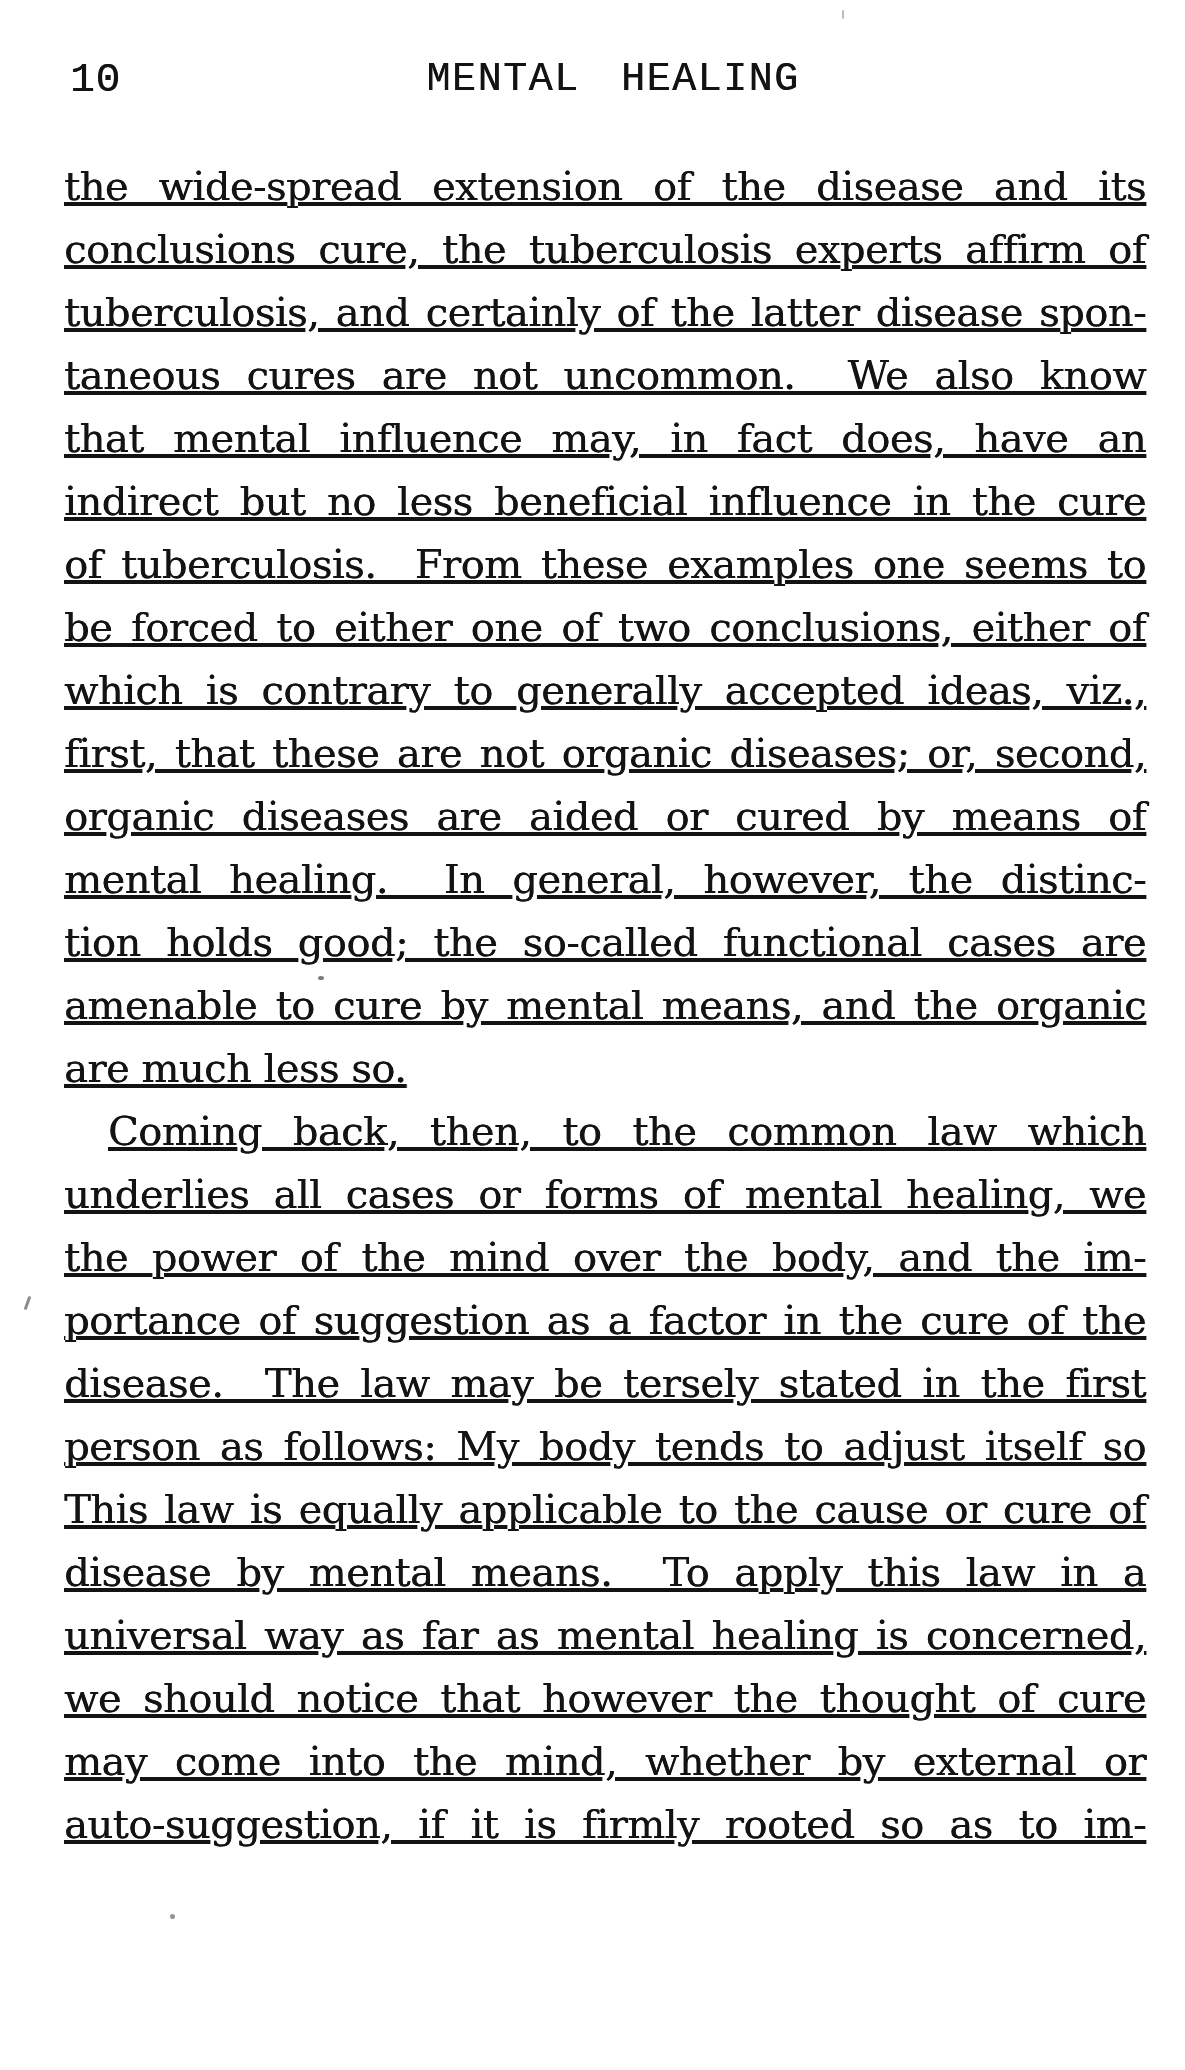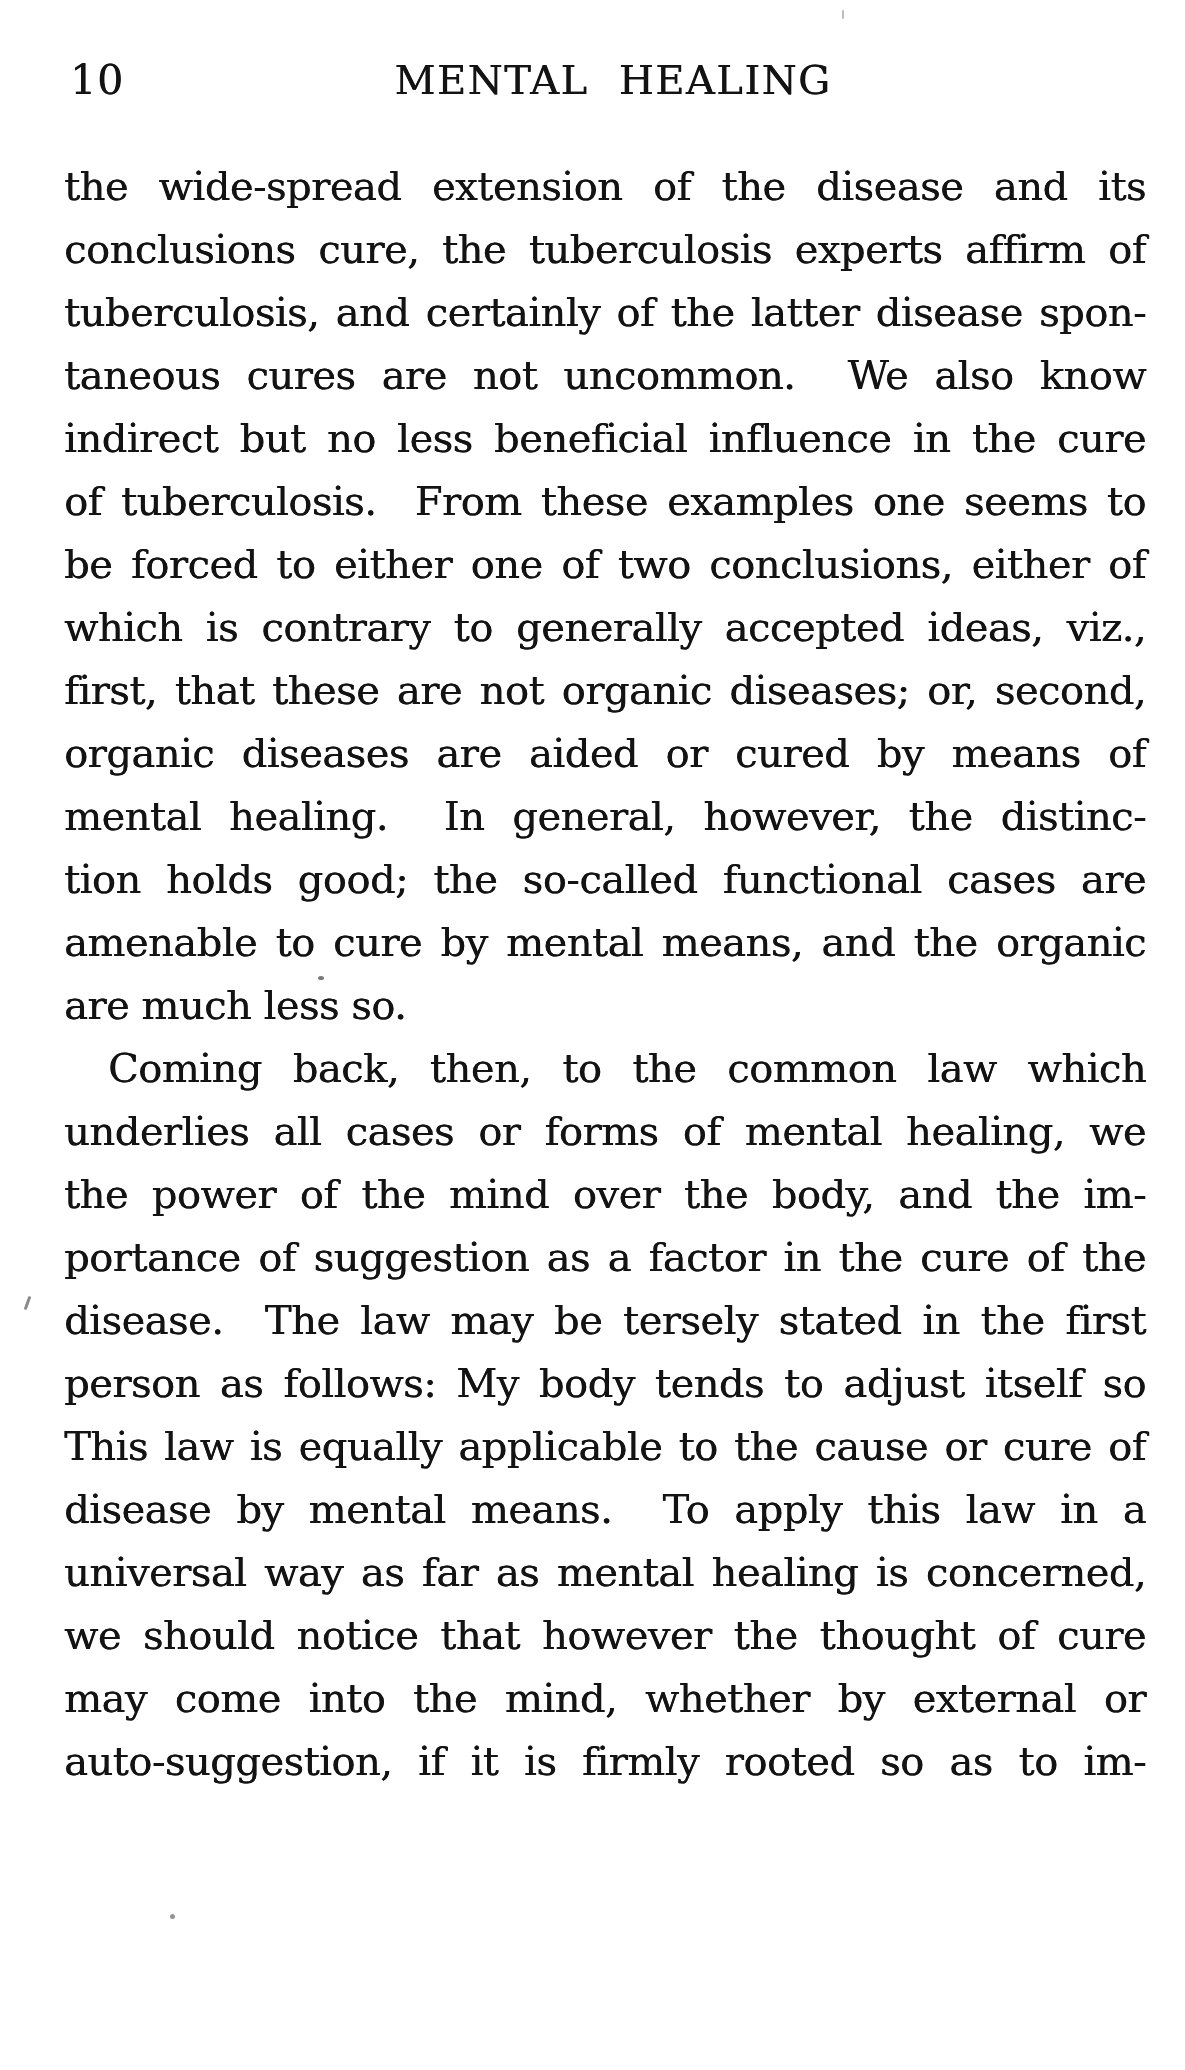--- a/index.html
+++ b/index.html
@@ -8,20 +8,21 @@
     width:1185px;height:2070px;
     background:#ffffff;
     overflow:hidden;
     font-family:"DejaVu Serif","Liberation Serif",serif;
     color:#131313;
   }
   .header-row{
     position:absolute;
     left:64px;top:52px;width:1082px;height:56px;
     line-height:56px;
+    font-family:Liberation Mono, monospace;
   }
   .page-number{
     position:absolute;left:6px;top:0;
     font-size:41px;
     letter-spacing:1px;
     text-shadow:0.4px 0 0 currentColor;
   }
   .running-title{
     position:absolute;left:16px;right:0;top:0;
     text-align:center;
@@ -36,20 +37,21 @@
     font-size:40px;
     letter-spacing:-0.5px;
   }
   .line{
     height:63px;
     line-height:63px;
     white-space:nowrap;
     text-align:justify;
     text-align-last:justify;
     text-shadow:0.4px 0 0 currentColor;
+    text-decoration:underline;
   }
   .line.indent{ text-indent:44px; }
   .line.para-end{ text-align-last:left; }
   .artifact{
     position:absolute;
     background:#5a5a5a;
     border-radius:50%;
     opacity:.65;
   }
   .artifact.tick{ border-radius:1px; }
@@ -62,20 +64,21 @@
   <div class="header-row">
     <span class="page-number">10</span>
     <span class="running-title">MENTAL HEALING</span>
   </div>
 
   <div class="text-block">
       <div class="line">the wide-spread extension of the disease and its</div>
       <div class="line">conclusions cure, the tuberculosis experts affirm of</div>
       <div class="line">tuberculosis, and certainly of the latter disease spon-</div>
       <div class="line">taneous cures are not uncommon.&nbsp; We also know</div>
+      <div class="line">that mental influence may, in fact does, have an</div>
       <div class="line">indirect but no less beneficial influence in the cure</div>
       <div class="line">of tuberculosis.&nbsp; From these examples one seems to</div>
       <div class="line">be forced to either one of two conclusions, either of</div>
       <div class="line">which is contrary to generally accepted ideas, viz.,</div>
       <div class="line">first, that these are not organic diseases; or, second,</div>
       <div class="line">organic diseases are aided or cured by means of</div>
       <div class="line">mental healing.&nbsp; In general, however, the distinc-</div>
       <div class="line">tion holds good; the so-called functional cases are</div>
       <div class="line">amenable to cure by mental means, and the organic</div>
       <div class="line para-end">are much less so.</div>

